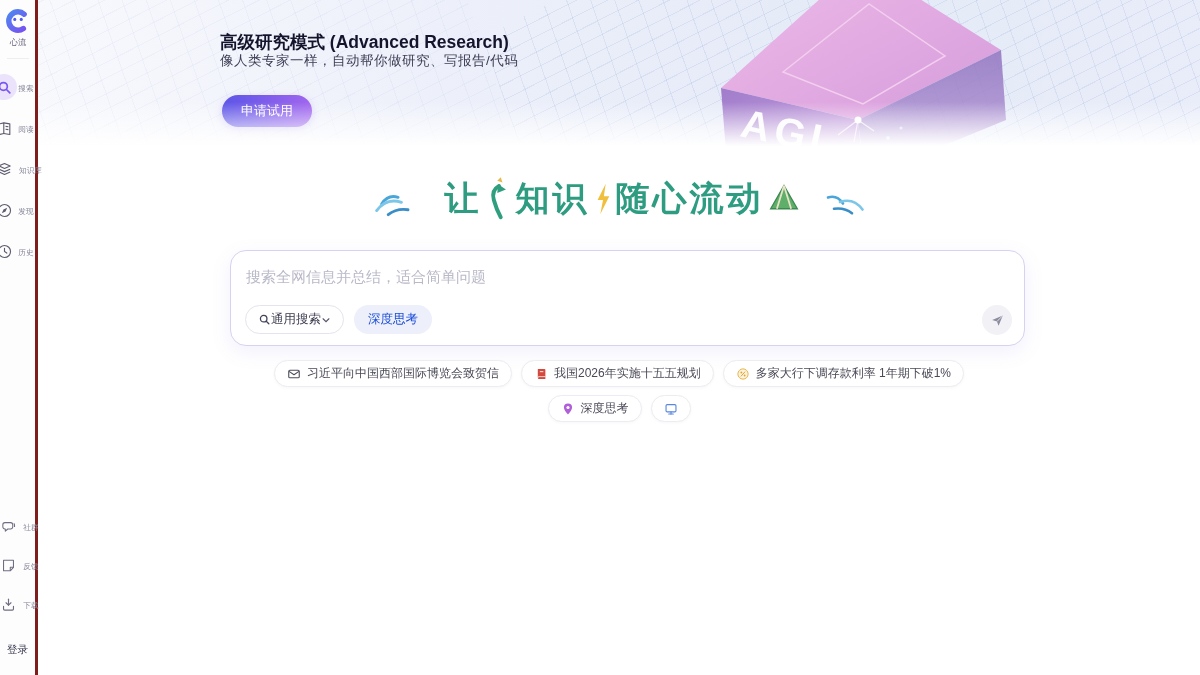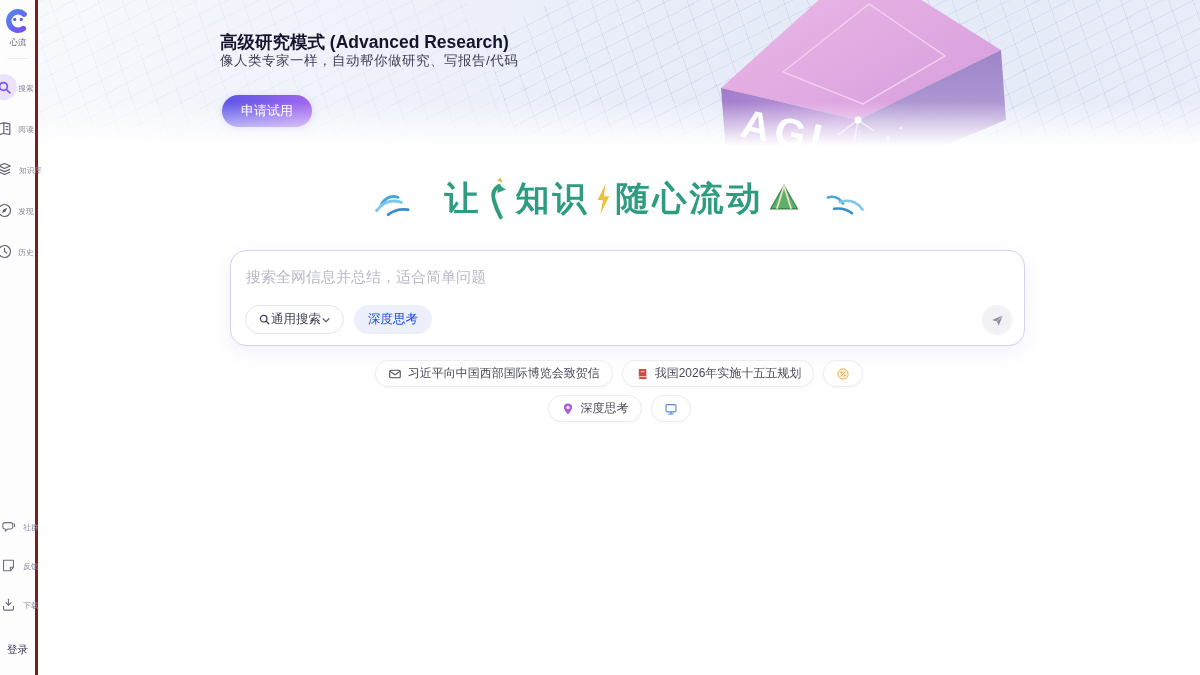--- a/index.html
+++ b/index.html
@@ -290,20 +290,21 @@
   </div>
       <div class="chip">
     <span class="chip-icon">
           <svg viewBox="0 0 24 24">
             <circle cx="12" cy="12" r="8.8" fill="#fdf3da" stroke="#e7b44e" stroke-width="1.7"></circle>
             <path d="M8.8 15.6L15.2 8.4" stroke="#e0a23c" stroke-width="1.7" stroke-linecap="round"></path>
             <circle cx="9.2" cy="9.4" r="1.6" fill="#e0a23c"></circle>
             <circle cx="14.8" cy="14.6" r="1.6" fill="#e0a23c"></circle>
           </svg>
         </span>
+    <span class="chip-label">多家大行下调存款利率 1年期下破1%</span>
   </div>
     </div>
   <div class="chip-row">
       <div class="chip">
     <span class="chip-icon">
           <svg viewBox="0 0 24 24">
             <path d="M12 2.5a7 7 0 0 0-7 7c0 4.8 7 12 7 12s7-7.2 7-12a7 7 0 0 0-7-7z" fill="#b05fd8"></path>
             <circle cx="12" cy="9.5" r="2.7" fill="#fff"></circle>
           </svg>
         </span>

